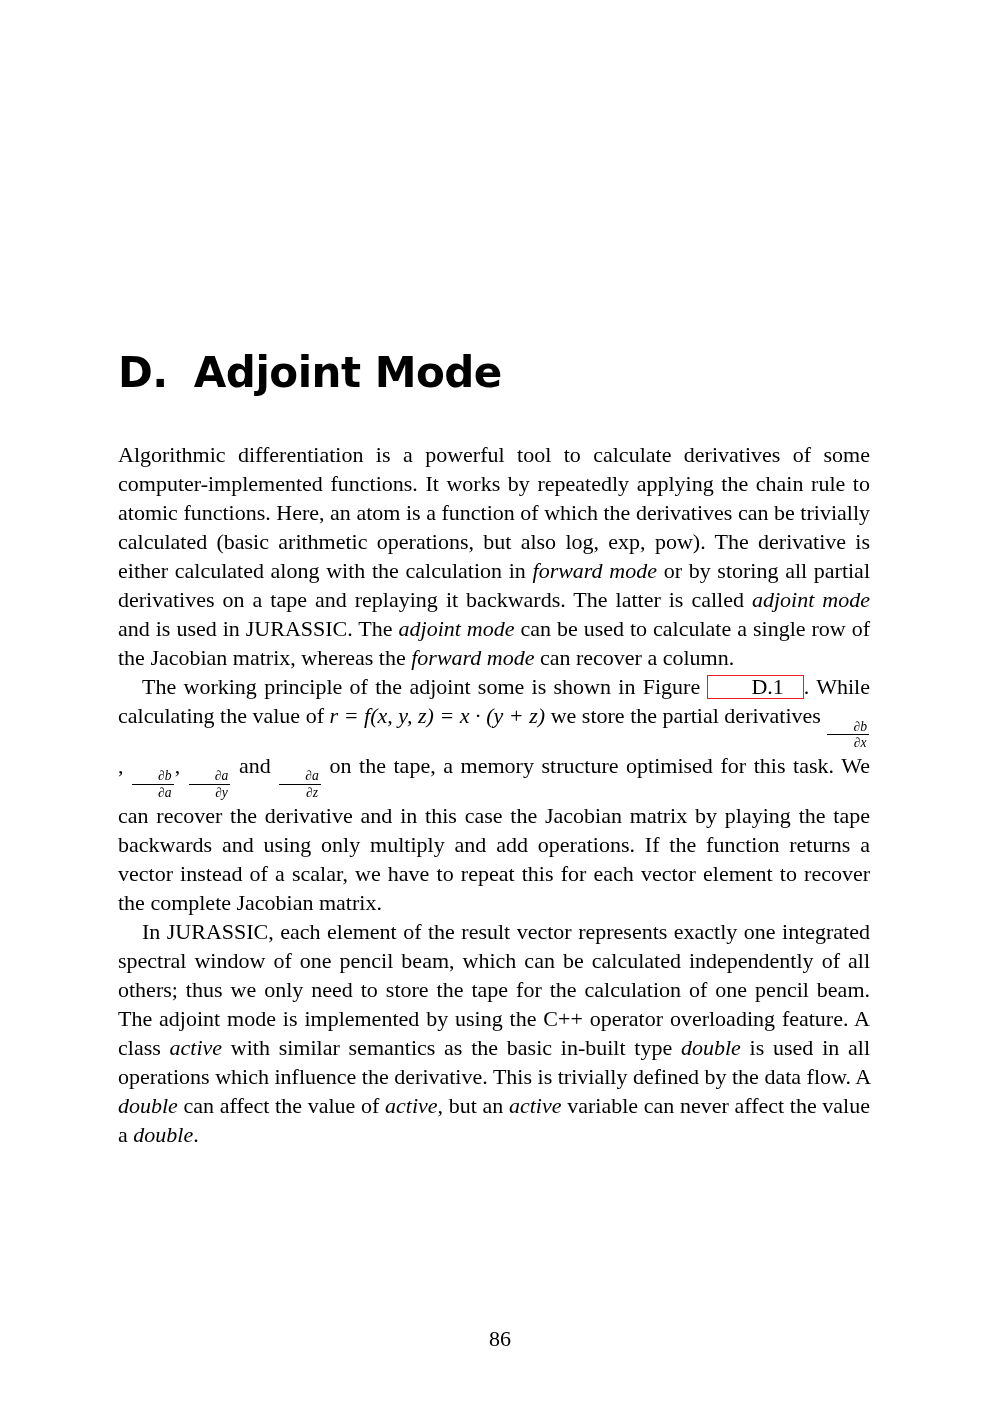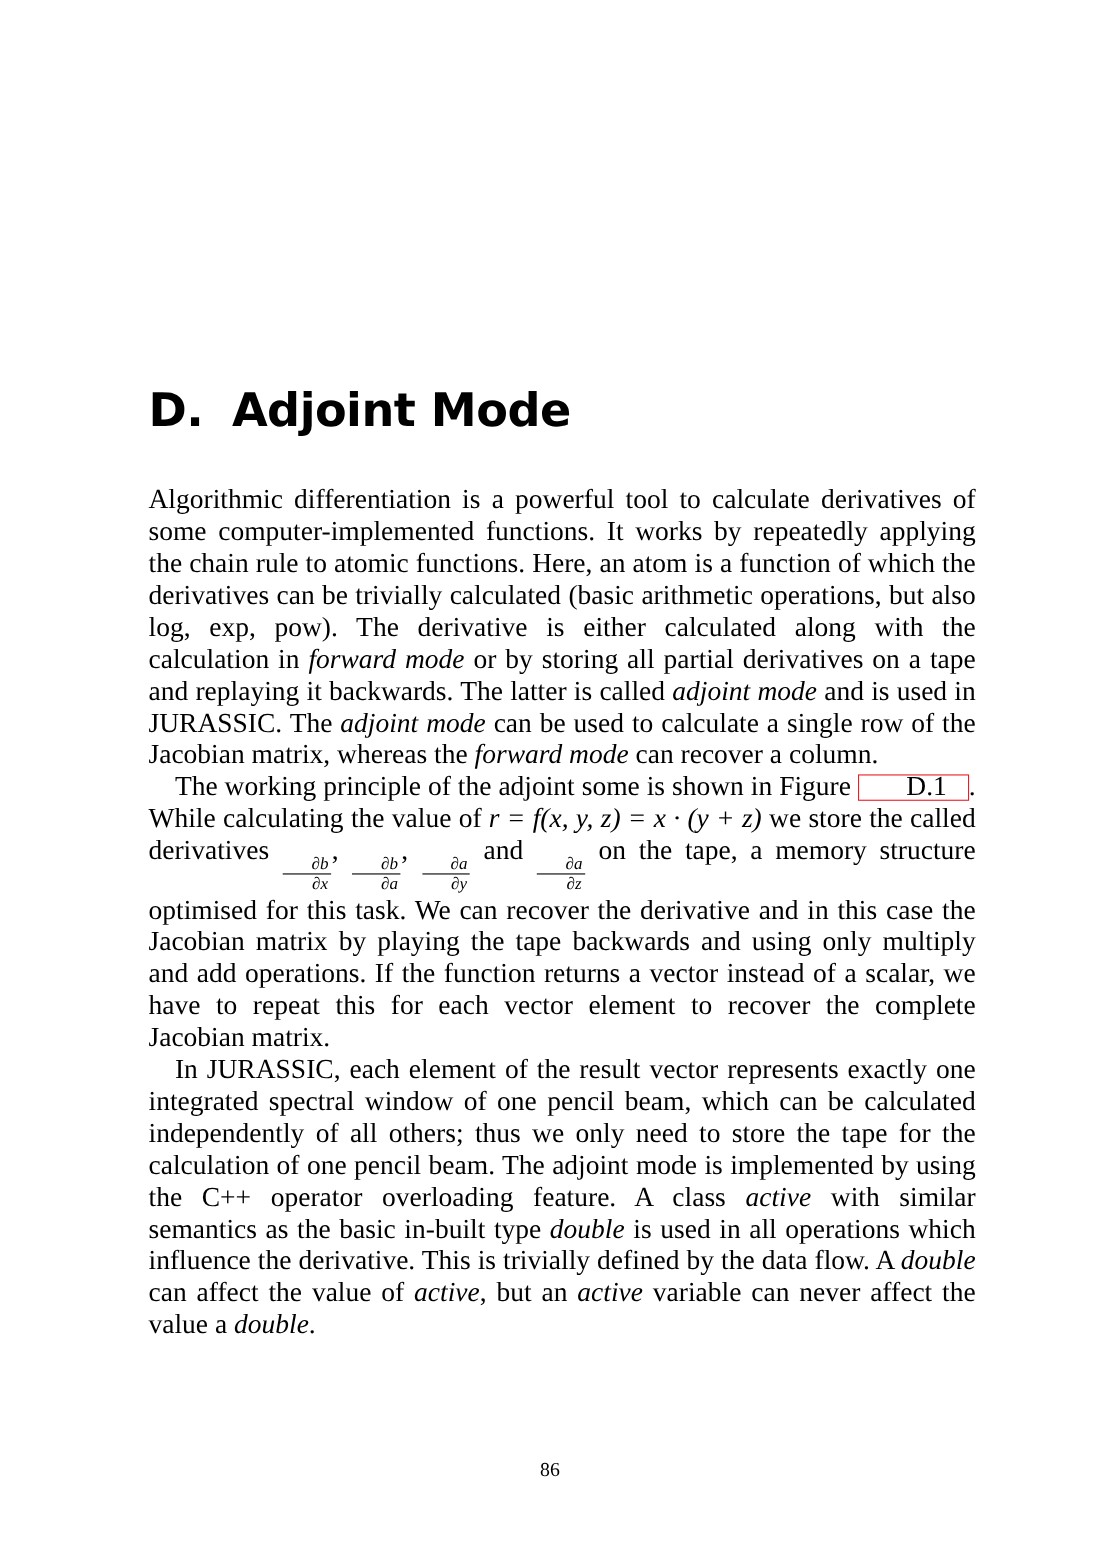--- a/index.html
+++ b/index.html
@@ -11,39 +11,39 @@
     position: relative;
     width: 1000px;
     height: 1419px;
     background: #ffffff;
     color: #000000;
     font-family: "Liberation Serif", serif;
     overflow: hidden;
   }
   .textblock {
     position: absolute;
-    left: 135px;
+    left: 118px;
     top: 0;
     width: 752px;
   }
   h1.heading {
     margin: 352px 0 46px 0;
     font-family: "DejaVu Sans", "Liberation Sans", sans-serif;
     font-weight: 700;
     font-size: 42px;
     line-height: 1;
     color: #000000;
     letter-spacing: -0.5px;
   }
   .heading .htitle {
     margin-left: 26px;
   }
   p.par {
     margin: 0;
-    font-size: 25px;
+    font-size: 22px;
     line-height: 29px;
     text-align: justify;
     color: #000000;
   }
   p.par.indent {
     text-indent: 24px;
   }
   p.par.jlast {
     text-align-last: justify;
   }
@@ -73,33 +73,33 @@
     padding: 0 19px;
     line-height: 22px;
     cursor: pointer;
   }
   .page-number {
     position: absolute;
     top: 1326px;
     left: 0;
     width: 100%;
     text-align: center;
-    font-size: 18px;
+    font-size: 22px;
     color: #000000;
   }
 </style>
 </head>
 <body>
 
 <div class="page">
   <div class="textblock">
     <h1 class="heading"><span>D.</span><span class="htitle">Adjoint Mode</span></h1>
     <div id="content">
         <p class="par"><span class="rm">Algorithmic differentiation is a powerful tool to calculate derivatives of some computer-implemented functions. It works by repeatedly applying the chain rule to atomic functions. Here, an atom is a function of which the derivatives can be trivially calculated (basic arithmetic operations, but also log, exp, pow). The derivative is either calculated along with the calculation in </span><span class="it">forward mode</span><span class="rm"> or by storing all partial derivatives on a tape and replaying it backwards. The latter is called </span><span class="it">adjoint mode</span><span class="rm"> and is used in JURASSIC. The </span><span class="it">adjoint mode</span><span class="rm"> can be used to calculate a single row of the Jacobian matrix, whereas the </span><span class="it">forward mode</span><span class="rm"> can recover a column.</span></p>
-        <p class="par indent"><span class="rm">The working principle of the adjoint some is shown in Figure </span><span class="linkbox">D.1</span><span class="rm">. While calculating the value of </span><span class="math">r = f(x, y, z) = x · (y + z)</span><span class="rm"> we store the called derivatives </span><span class="frac">
+        <p class="par indent"><span class="rm">The working principle of the adjoint some is shown in Figure </span><span class="linkbox">D.1</span><span class="rm">. While calculating the value of </span><span class="math">r = f(x, y, z) = x · (y + z)</span><span class="rm"> we store the partial derivatives </span><span class="frac">
             <span class="num">∂b</span>
             <span class="den">∂x</span>
           </span><span class="rm">, </span><span class="frac">
             <span class="num">∂b</span>
             <span class="den">∂a</span>
           </span><span class="rm">, </span><span class="frac">
             <span class="num">∂a</span>
             <span class="den">∂y</span>
           </span><span class="rm"> and </span><span class="frac">
             <span class="num">∂a</span>

